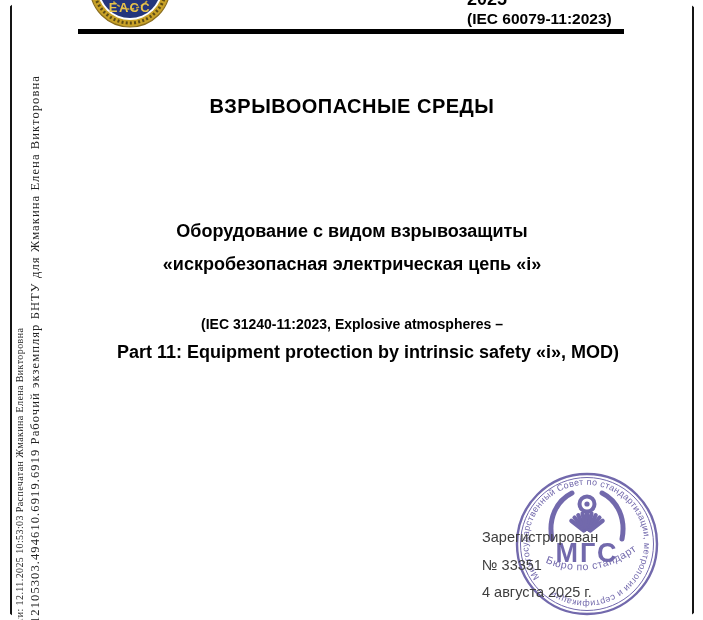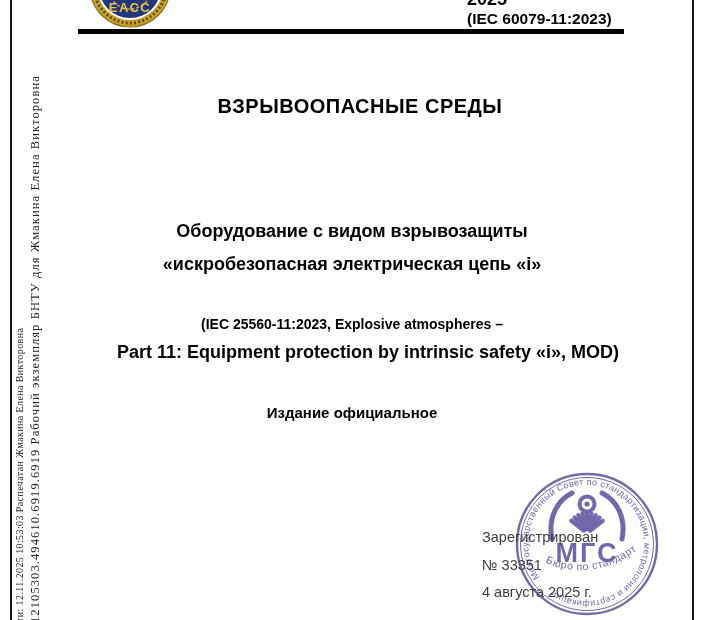--- a/index.html
+++ b/index.html
@@ -1,18 +1,18 @@
 <!DOCTYPE html>
 <html><head>
 <meta charset="utf-8">
 <style>
   html,body { margin:0; padding:0; background:#ffffff; }
   .page {
     position:relative; width:703px; height:620px; background:#ffffff;
-    overflow:hidden; font-family:"Liberation Sans", sans-serif; color:#000;
+    overflow:hidden; font-family:"Liberation Sans", sans-serif; color:#000;border-radius:27px;
   }
   
   .frame-left  { position:absolute; left:10px;  top:0; width:2px; height:620px; background:#151515; }
   .frame-right { position:absolute; left:692px; top:0; width:2px; height:620px; background:#151515; }
   .rule { position:absolute; left:78px; top:29px; width:546px; height:5px; background:#000; }
 
   
   .wm {
     position:absolute; transform:rotate(-90deg); transform-origin:0 0;
     white-space:nowrap; font-family:"Liberation Serif", serif; color:#222;
@@ -20,21 +20,21 @@
   .wm-print { left:14px; top:622px; font-size:10px;   letter-spacing:0.4px; }
   .wm-copy  { left:28px; top:623px; font-size:12.5px; letter-spacing:1.1px; }
 
   
   .desig { position:absolute; left:467px; top:-11px; font-weight:bold; line-height:20px; }
   .desig-year { font-size:18px; }
   .desig-ref  { font-size:15.5px;text-align:center; }
 
   
   .c { position:absolute; left:10px; width:684px; text-align:center; font-weight:bold; }
-  .title   { top:95px;  font-size:20px; letter-spacing:0.5px;margin-left:8px; }
+  .title   { top:95px;  font-size:20px; letter-spacing:0.5px; }
   .part    { top:160px; font-size:16px; letter-spacing:3.5px; }
   .sub1    { top:221px; font-size:18px; }
   .sub2    { top:254px; font-size:18px; }
   .iec1    { top:316px; font-size:14px; }
   .iec2    { top:342px; font-size:18px;padding-left:16px; }
   .edition { top:404px; font-size:15px; }
 
   
   .reg {
     position:absolute; left:458px; top:524px; z-index:3;
@@ -63,23 +63,22 @@
   </svg>
 
   <div class="desig">
     <div class="desig-year">2025</div>
     <div class="desig-ref">(IEC 60079-11:2023)</div>
   </div>
 
   <div class="c title">ВЗРЫВООПАСНЫЕ СРЕДЫ</div>
   <div class="c sub1">Оборудование с видом взрывозащиты</div>
   <div class="c sub2">«искробезопасная электрическая цепь «i»</div>
-  <div class="c iec1">(IEC 25560-11:2023, Explosive atmospheres –</div>
+  <div class="c iec1">(IEC 31240-11:2023, Explosive atmospheres –</div>
   <div class="c iec2">Part 11: Equipment protection by intrinsic safety «i», MOD)</div>
-  <div class="c edition">Издание официальное</div>
 
   <div class="reg">
     <div>Зарегистрирован</div>
     <div>№ 33351</div>
     <div>4 августа 2025 г.</div>
   </div>
 
   <svg class="stamp" width="146" height="146" viewBox="0 0 146 146">
     <defs>
       <path id="ringPath" d="M 25.5 106.3 A 58 58 0 1 1 26.1 107.1" fill="none"></path>

